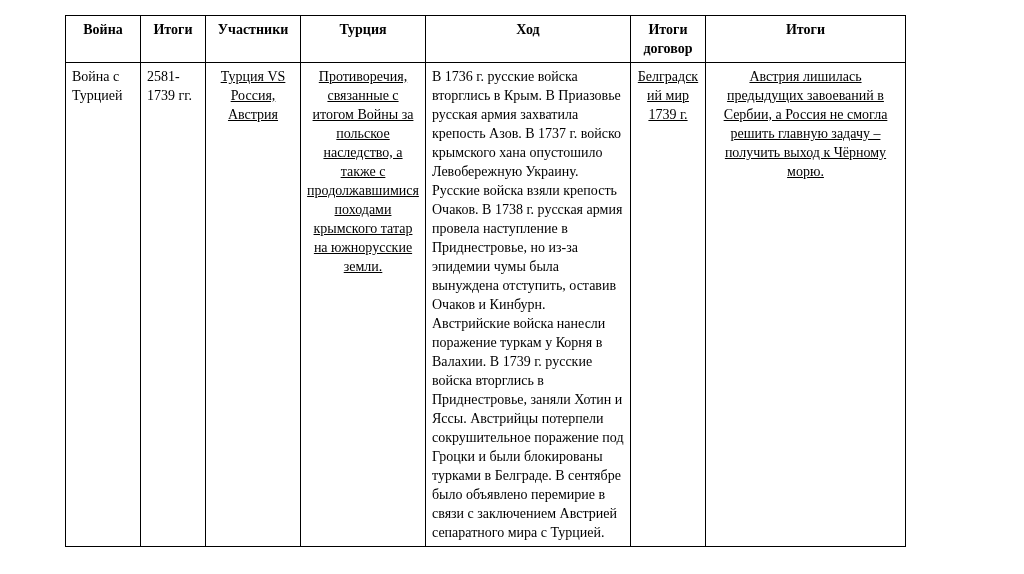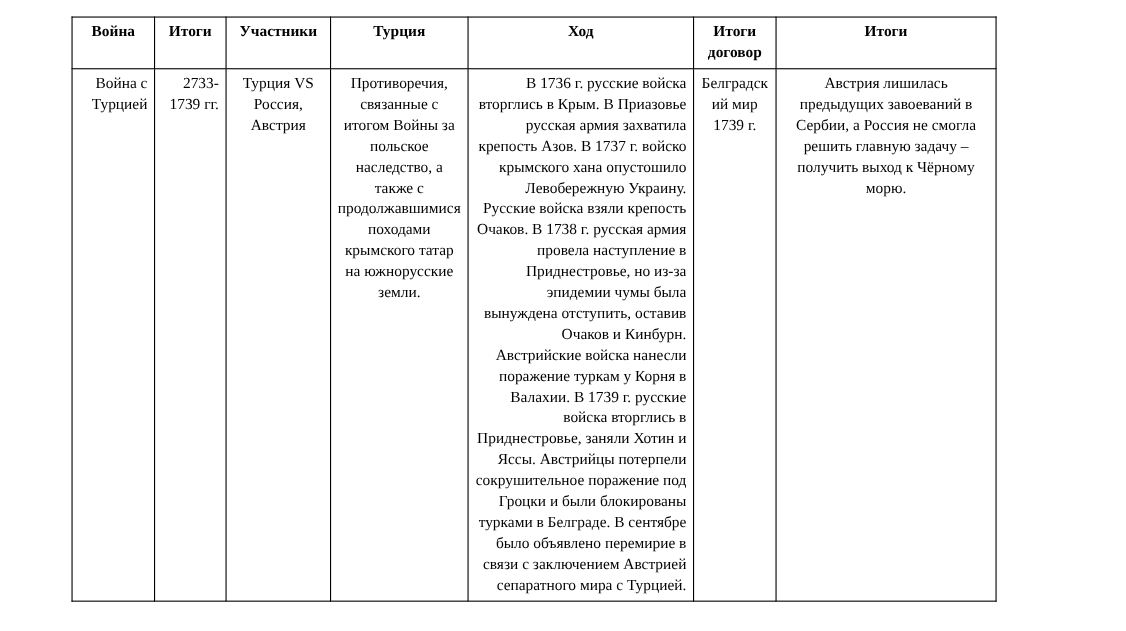--- a/index.html
+++ b/index.html
@@ -31,22 +31,22 @@
     font-size: 14px;
     line-height: 19px;
     overflow-wrap: break-word;
     word-wrap: break-word;
   }
   table.war-table th {
     font-weight: bold;
     text-align: center;
     height: 44px;
   }
-  td.align-left   { text-align: right; }
-  td.align-center { text-align: center; }
+  td.align-left   { text-align: left; }
+  td.align-center { text-align: center; text-decoration: underline; }
 </style>
 </head>
 <body>
 
 <div class="page">
   <table class="war-table">
     <colgroup>
       <col style="width:75px">
       <col style="width:65px">
       <col style="width:95px">
@@ -62,21 +62,21 @@
         <th>Участники</th>
         <th>Турция</th>
         <th>Ход</th>
         <th>Итоги договор</th>
         <th>Итоги</th>
       </tr>
     </thead>
     <tbody>
       <tr>
         <td class="align-left">Война с Турцией</td>
-        <td class="align-left">2733-1739 гг.</td>
+        <td class="align-left">2581-1739 гг.</td>
         <td class="align-center">Турция VS Россия, Австрия</td>
         <td class="align-center">Противоречия, связанные с итогом Войны за польское наследство, а также с продолжавшимися походами крымского татар на южнорусские земли.</td>
         <td class="align-left">В 1736 г. русские войска вторглись в Крым. В Приазовье русская армия захватила крепость Азов. В 1737 г. войско крымского хана опустошило Левобережную Украину. Русские войска взяли крепость Очаков. В 1738 г. русская армия провела наступление в Приднестровье, но из-за эпидемии чумы была вынуждена отступить, оставив Очаков и Кинбурн. Австрийские войска нанесли поражение туркам у Корня в Валахии. В 1739 г. русские войска вторглись в Приднестровье, заняли Хотин и Яссы. Австрийцы потерпели сокрушительное поражение под Гроцки и были блокированы турками в Белграде. В сентябре было объявлено перемирие в связи с заключением Австрией сепаратного мира с Турцией.</td>
         <td class="align-center">Белградский мир 1739 г.</td>
         <td class="align-center">Австрия лишилась предыдущих завоеваний в Сербии, а Россия не смогла решить главную задачу – получить выход к Чёрному морю.</td>
       </tr>
     </tbody>
   </table>
 </div>
 

